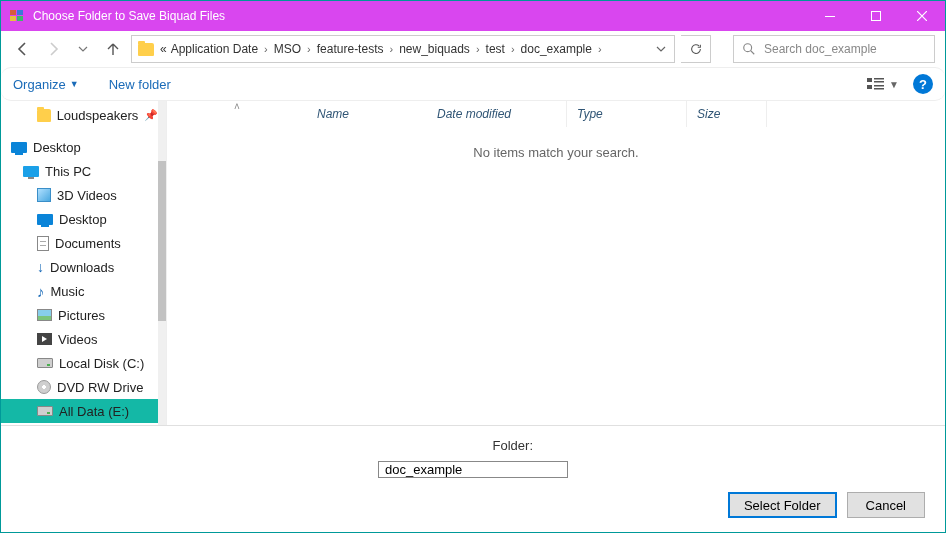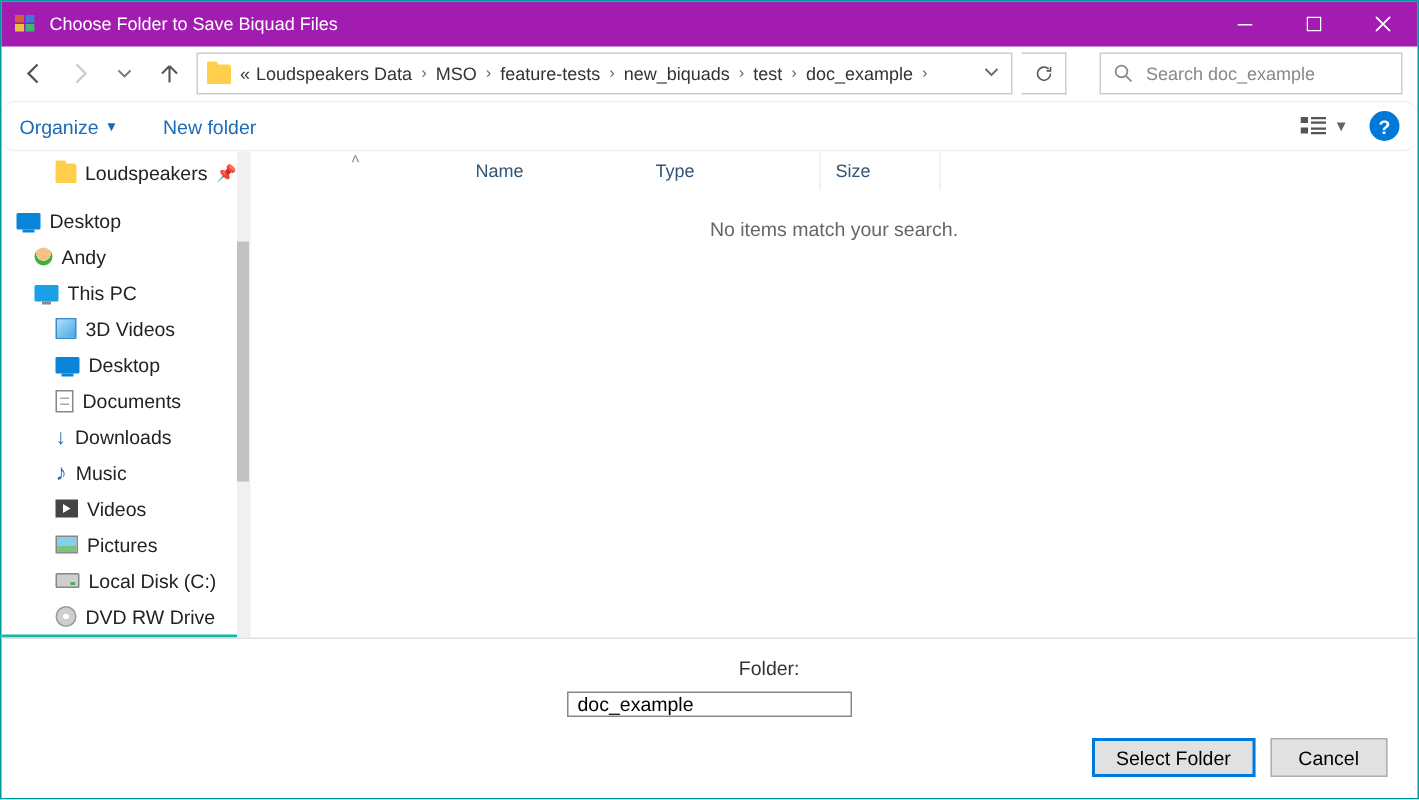--- a/index.html
+++ b/index.html
@@ -1,19 +1,19 @@
 <!DOCTYPE html>
 <html><head>
 <meta charset="utf-8">
 <style>
   * { margin: 0; padding: 0; box-sizing: border-box; font-family: "Segoe UI", Tahoma, sans-serif; }
   body { background: #fff; width: 946px; height: 533px; overflow: hidden; }
   .window { border: 1px solid #009999; width: 946px; height: 533px; display:flex; flex-direction:column; }
   
-  .titlebar { background:#a21caf; color:#fff; height:30px; display:flex; align-items:center; padding:0 0 0 8px; }
+  .titlebar { background:#d946ef; color:#fff; height:30px; display:flex; align-items:center; padding:0 0 0 8px; }
   .titlebar .icon-app { width:16px; height:16px; margin-right:8px; display:flex; align-items:center; justify-content:center; }
   .titlebar .title { font-size:12px; flex:1; }
   .winbtns { display:flex; }
   .winbtn { width:46px; height:30px; display:flex; align-items:center; justify-content:center; color:#fff; }
   
   .navbar { height:36px; display:flex; align-items:center; padding:6px 10px; gap:6px; }
   .navbtn { width:24px; height:24px; display:flex; align-items:center; justify-content:center; color:#666; }
   .navbtn.disabled { color:#ccc; }
   .navbtn svg { fill: currentColor; }
   .addr { flex:1; display:flex; align-items:center; border:1px solid #ccc; height:28px; padding:0 4px; position:relative; }
@@ -59,21 +59,21 @@
   .icon-music { color:#1a6bb8;font-size:15px;}
   .icon-pic { width:15px;height:12px;background:linear-gradient(#87ceeb 60%,#7bc47b 60%);border:1px solid #888;}
   .icon-vid { width:15px;height:12px;background:#444;position:relative;}
   .icon-vid:before{content:"";position:absolute;left:5px;top:3px;border-left:5px solid #fff;border-top:3px solid transparent;border-bottom:3px solid transparent;}
   .icon-drive { width:16px;height:10px;background:#cfcfcf;border:1px solid #888;border-radius:1px;position:relative;}
   .icon-drive:after{content:"";position:absolute;right:2px;bottom:1px;width:3px;height:2px;background:#4caf50;}
   .icon-dvd { width:14px;height:14px;border-radius:50%;background:radial-gradient(circle,#fff 0 2px,#cfcfcf 2px 7px);border:1px solid #999;}
   
   .filelist { flex:1; display:flex; flex-direction:column; border-left:1px solid #eee; }
   .cols { display:flex; height:26px; font-size:12px; color:#305575; border-bottom:0px; }
-  .col { display:flex; align-items:center; padding:0 10px; }
+  .col { display:flex; align-items:center; padding:0 10px;font-style:italic; }
   .col.date { flex:0 0 140px; border-right:1px solid #eee;}
   .col.type { flex:0 0 120px; border-right:1px solid #eee;}
   .col.size { flex:0 0 80px; border-right:1px solid #eee;}
   .sorticon { width:18px; text-align:center; color:#888; font-size:10px; margin-left:auto; margin-right:auto;}
   .sortcol { flex:0 0 140px; display:flex; align-items:flex-start; justify-content:center; }
   .rows { flex:1; display:flex; justify-content:center; padding-top:18px; color:#666; font-size:13px; }
   
   .bottom { border-top:1px solid #e0e0e0; padding:12px 20px 14px 20px; display:flex; flex-direction:column; gap:14px; }
   .folderrow { display:flex; align-items:center; gap:8px;flex-direction:column; }
   .folderrow label { font-size:13px; color:#333; width:120px; text-align:right; }
@@ -138,21 +138,21 @@
           <path d="M8 3 L3 8 M8 3 L13 8 M8 3 L8 14" stroke="#555" stroke-width="1.4" fill="none"></path>
         </svg>
       </div>
 
     <div class="addr">
       <span class="folder-ico">
           <span class="icon-folder"></span>
         </span>
       <span class="crumbs">
         <span class="crumb">«</span>
-        <span class="crumb">Loudspeakers Data</span>
+        <span class="crumb">Application Date</span>
         <span class="sep">›</span>
         <span class="crumb">MSO</span>
         <span class="sep">›</span>
         <span class="crumb">feature-tests</span>
         <span class="sep">›</span>
         <span class="crumb">new_biquads</span>
         <span class="sep">›</span>
         <span class="crumb">test</span>
         <span class="sep">›</span>
         <span class="crumb">doc_example</span>
@@ -205,24 +205,20 @@
             <span class="icon-folder"></span>
             <span>Loudspeakers</span>
             <span class="icon-pin">📌</span>
           </div>
       <div style="height:8px"></div>
       <div class="node">
             <span class="icon-desktop"></span>
             <span>Desktop</span>
           </div>
       <div class="node lvl1">
-            <span class="icon-person"></span>
-            <span>Andy</span>
-          </div>
-      <div class="node lvl1">
             <span class="icon-monitor"></span>
             <span>This PC</span>
           </div>
       <div class="node lvl2">
             <span class="icon-cube"></span>
             <span>3D Videos</span>
           </div>
       <div class="node lvl2">
             <span class="icon-desktop"></span>
             <span>Desktop</span>
@@ -233,26 +229,26 @@
           </div>
       <div class="node lvl2">
             <span class="icon-down">↓</span>
             <span>Downloads</span>
           </div>
       <div class="node lvl2">
             <span class="icon-music">♪</span>
             <span>Music</span>
           </div>
       <div class="node lvl2">
+            <span class="icon-pic"></span>
+            <span>Pictures</span>
+          </div>
+      <div class="node lvl2">
             <span class="icon-vid"></span>
             <span>Videos</span>
-          </div>
-      <div class="node lvl2">
-            <span class="icon-pic"></span>
-            <span>Pictures</span>
           </div>
       <div class="node lvl2">
             <span class="icon-drive"></span>
             <span>Local Disk (C:)</span>
           </div>
       <div class="node lvl2">
             <span class="icon-dvd"></span>
             <span>DVD RW Drive</span>
           </div>
       <div class="node lvl2 sel">
@@ -264,20 +260,21 @@
           <div class="thumb"></div>
         </div>
     </div>
 
     <div class="filelist">
       <div class="cols">
         <div class="sortcol">
             <span class="sorticon">˄</span>
           </div>
         <div class="col" style="flex:0 0 120px">Name</div>
+        <div class="col date">Date modified</div>
         <div class="col type">Type</div>
         <div class="col size">Size</div>
       </div>
       <div class="rows">
         <span>No items match your search.</span>
       </div>
     </div>
   </div>
 
   <div class="bottom">

